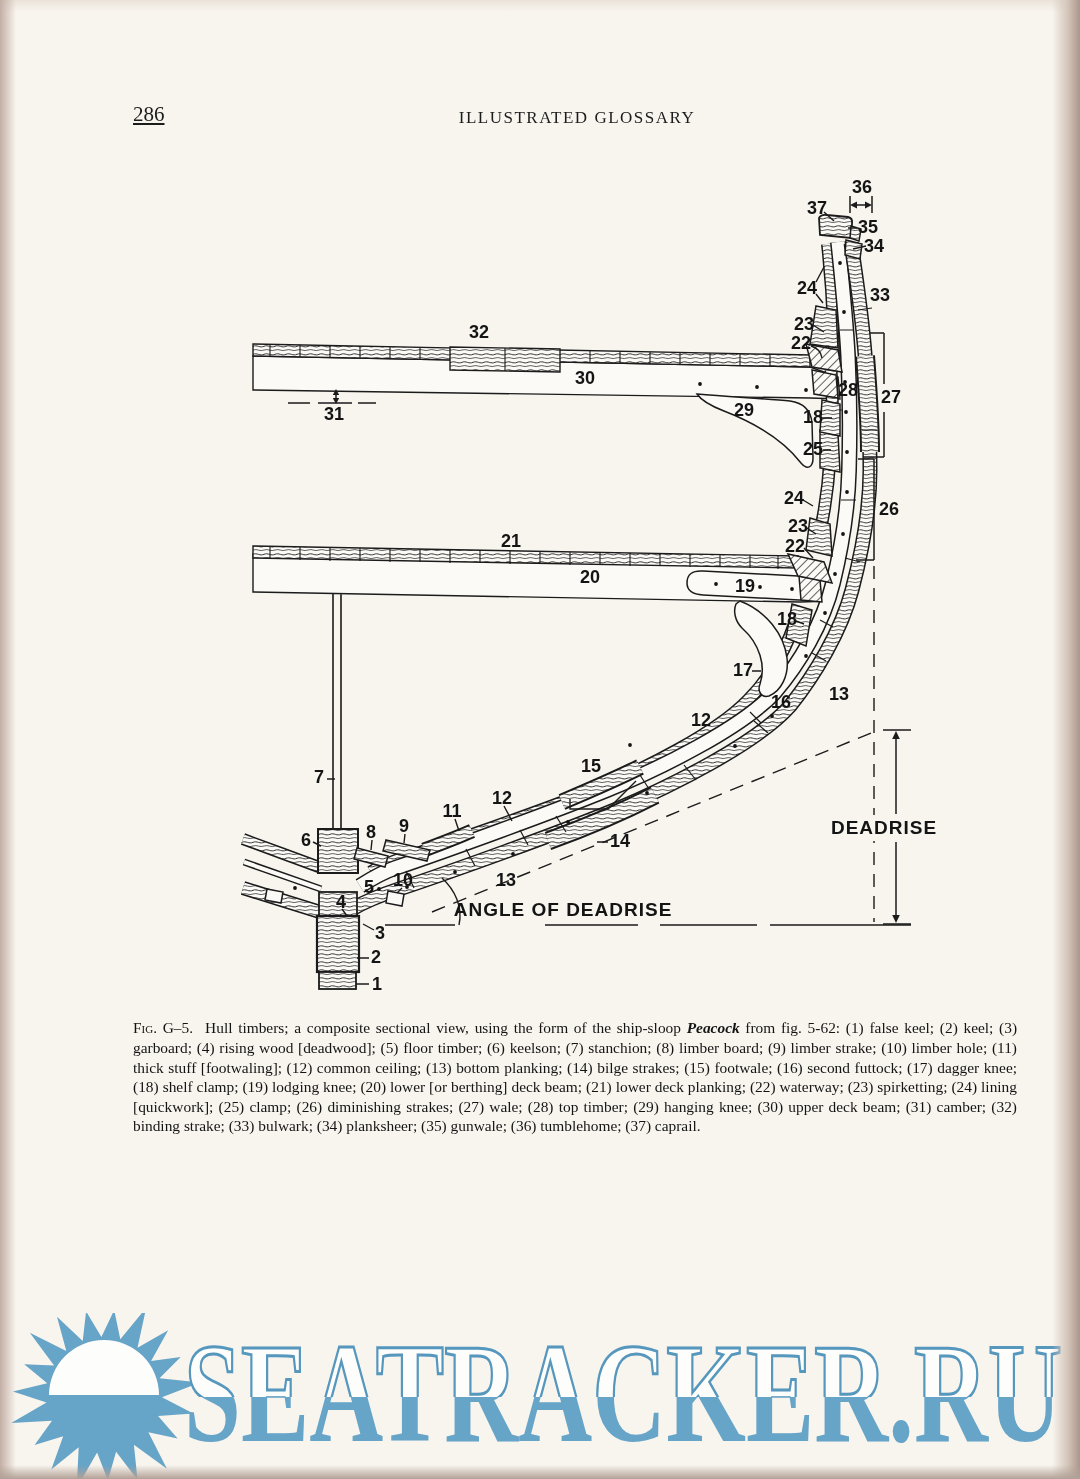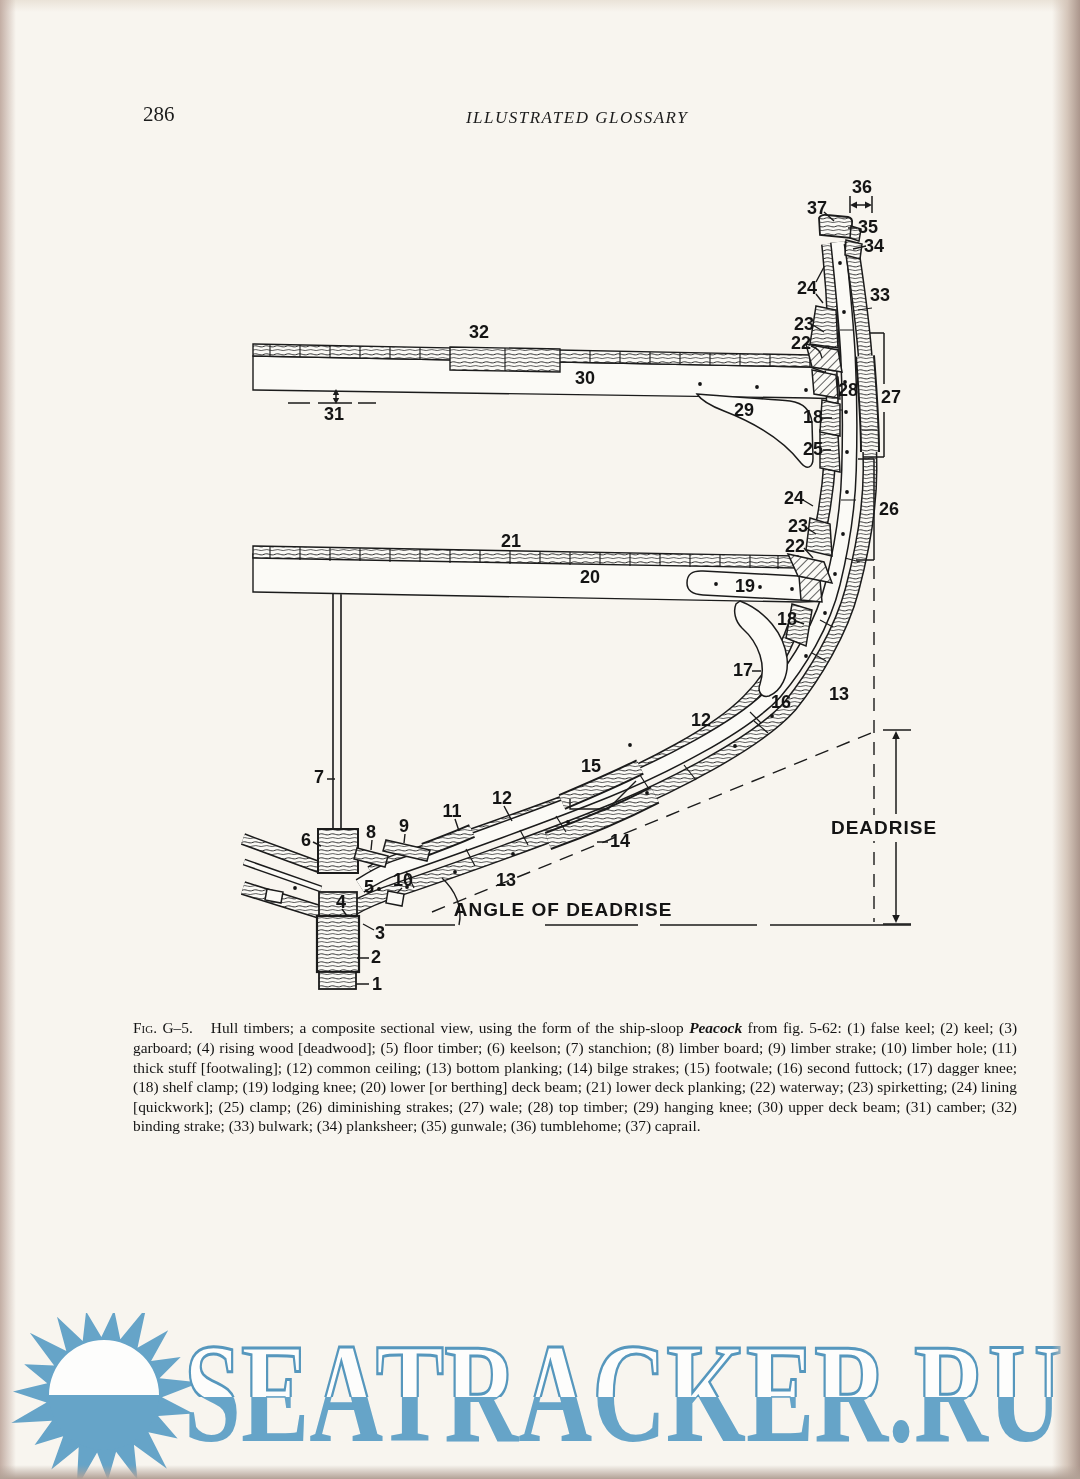--- a/index.html
+++ b/index.html
@@ -3,26 +3,26 @@
 <meta charset="utf-8">
 <style>
   html,body{margin:0;padding:0;background:#888;}
   .page{position:relative;width:1080px;height:1479px;background:#f8f5ef;overflow:hidden;
         font-family:"Liberation Serif",serif;color:#1c1c1c;}
   .edge{position:absolute;pointer-events:none;}
   .edge-left{left:0;top:0;bottom:0;width:16px;background:linear-gradient(90deg,#c3aea4,rgba(248,245,239,0));}
   .edge-right{right:0;top:0;bottom:0;width:28px;background:linear-gradient(270deg,#ab968c 0%,#d5c6ba 45%,rgba(248,245,239,0));}
   .edge-bottom{left:0;right:0;bottom:0;height:14px;background:linear-gradient(0deg,#b2a196,rgba(248,245,239,0));}
   .edge-top{left:0;right:0;top:0;height:12px;background:linear-gradient(180deg,#eae3d8,rgba(248,245,239,0));}
-  .pageno{position:absolute;left:143px;top:102px;font-size:21px;}
+  .pageno{position:absolute;left:133px;top:102px;font-size:21px;text-decoration:underline;}
   .runhead{position:absolute;left:577px;top:108px;transform:translateX(-50%);
-           font-size:17px;letter-spacing:1.5px;white-space:nowrap;font-style:italic;}
+           font-size:17px;letter-spacing:1.5px;white-space:nowrap;}
   .caption{position:absolute;left:133px;top:1003px;width:884px;
            font-size:15.4px;line-height:19.6px;text-align:justify;color:#141414;}
-  .caption .figlabel{font-variant:small-caps;margin-right:18px;}
+  .caption .figlabel{font-variant:small-caps;margin-right:12px;}
   .caption .ital{font-style:italic;font-weight:bold;}
   #diagram{position:absolute;left:240px;top:165px;width:725px;height:845px;}
   #diagram text.num{font-family:"Liberation Sans",sans-serif;font-weight:bold;font-size:18px;fill:#141414;}
   #diagram text.annot{font-family:"Liberation Sans",sans-serif;font-weight:bold;font-size:19px;fill:#141414;letter-spacing:1px;}
   #watermark{position:absolute;left:0;top:1313px;width:1080px;height:166px;}
   #watermark text{font-family:"Liberation Serif",serif;font-weight:bold;}
 </style>
 </head>
 <body>
 

